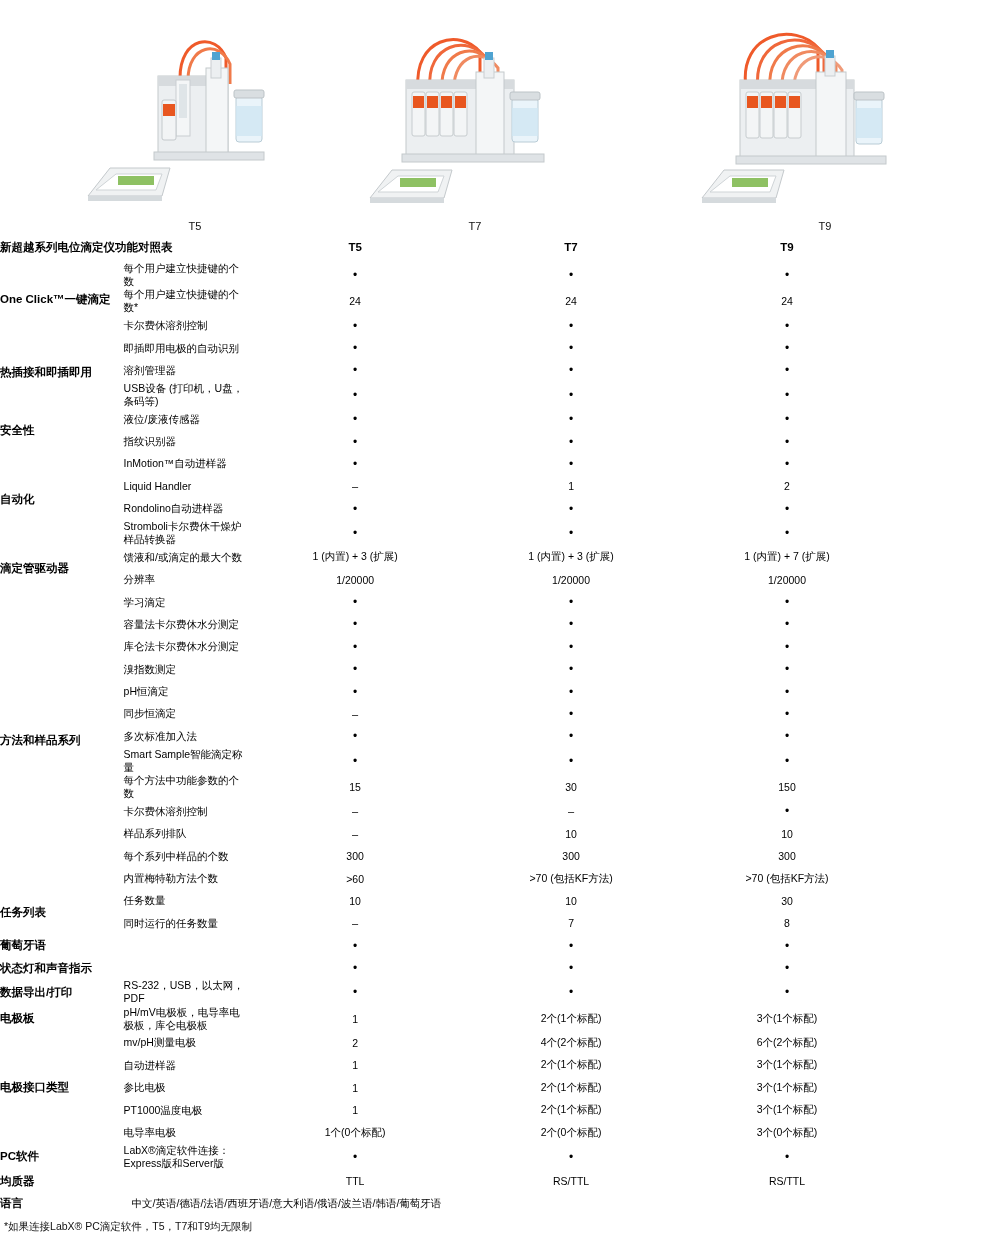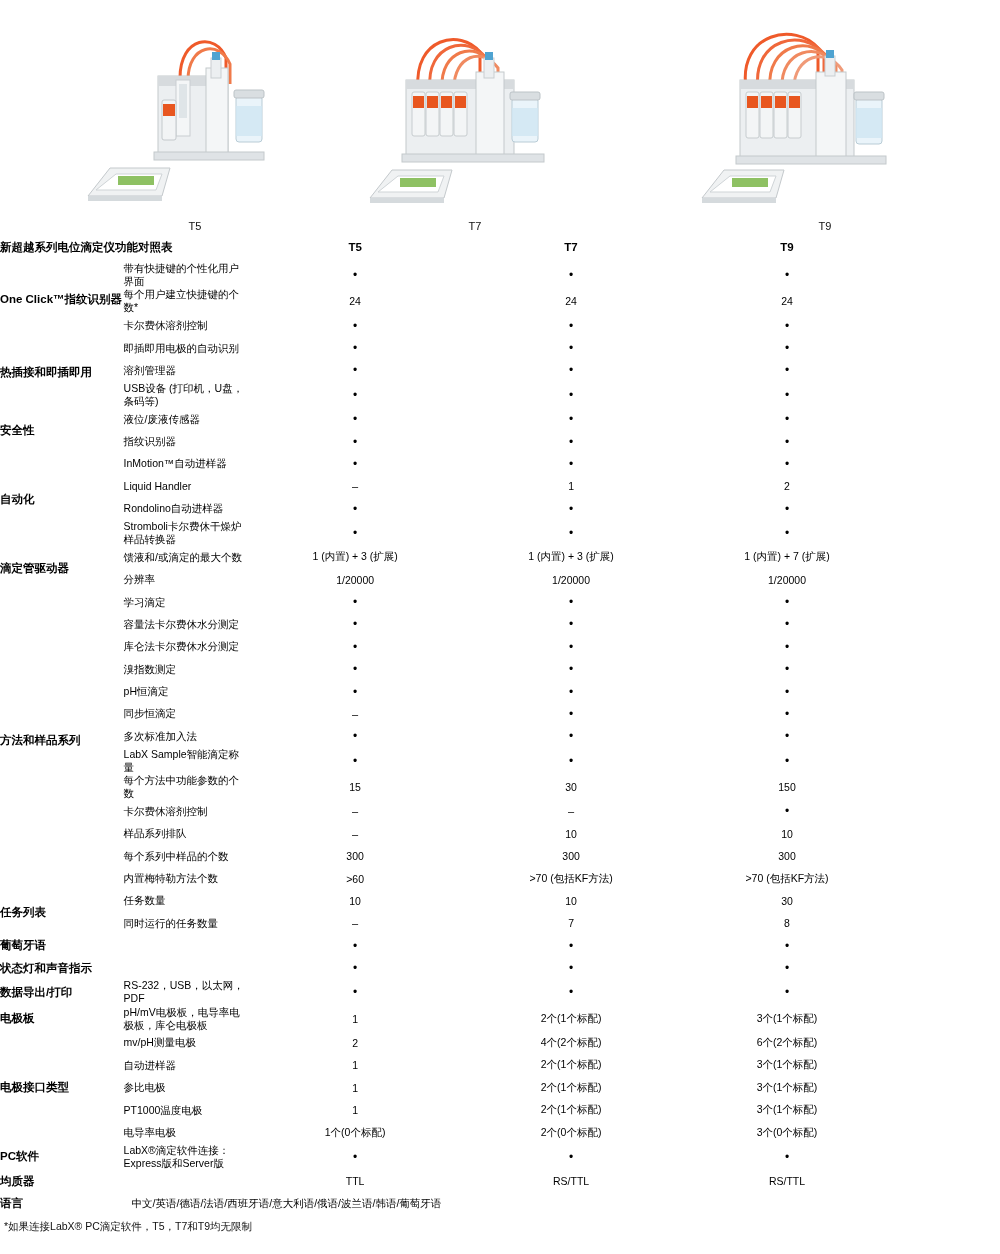--- a/index.html
+++ b/index.html
@@ -237,22 +237,22 @@
 
 <table class="spec">
   <tbody id="table-body">
       <tr class="thead-row">
         <td class="grp thead-title" colspan="2">新超越系列电位滴定仪功能对照表</td>
         <td class="val thead-col">T5</td>
         <td class="val thead-col">T7</td>
         <td class="val thead-col last">T9</td>
       </tr>
       <tr class="row-line">
-        <td class="grp" rowspan="3">One Click™指纹识别器</td>
-        <td class="feat">带有快捷键的个性化用户界面</td>
+        <td class="grp" rowspan="3">One Click™一键滴定</td>
+        <td class="feat">每个用户建立快捷键的个数</td>
         <td class="val dot">•</td>
         <td class="val dot">•</td>
         <td class="val last dot">•</td>
       </tr>
       <tr class="row-line">
         <td class="feat">每个用户建立快捷键的个数*</td>
         <td class="val">24</td>
         <td class="val">24</td>
         <td class="val last">24</td>
       </tr>
@@ -369,21 +369,21 @@
         <td class="val dot">•</td>
         <td class="val last dot">•</td>
       </tr>
       <tr class="row-line">
         <td class="feat">多次标准加入法</td>
         <td class="val dot">•</td>
         <td class="val dot">•</td>
         <td class="val last dot">•</td>
       </tr>
       <tr class="row-line">
-        <td class="feat">LabX Sample智能滴定称量</td>
+        <td class="feat">Smart Sample智能滴定称量</td>
         <td class="val dot">•</td>
         <td class="val dot">•</td>
         <td class="val last dot">•</td>
       </tr>
       <tr class="row-line">
         <td class="feat">每个方法中功能参数的个数</td>
         <td class="val">15</td>
         <td class="val">30</td>
         <td class="val last">150</td>
       </tr>

